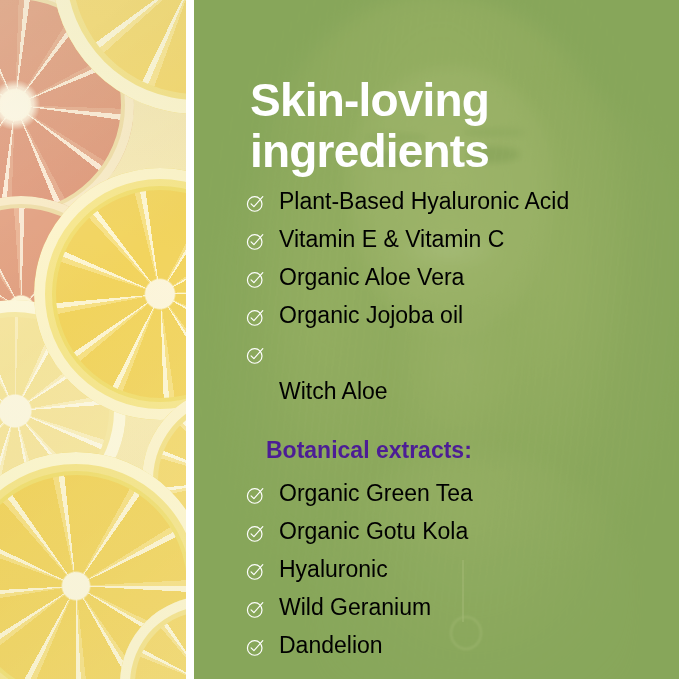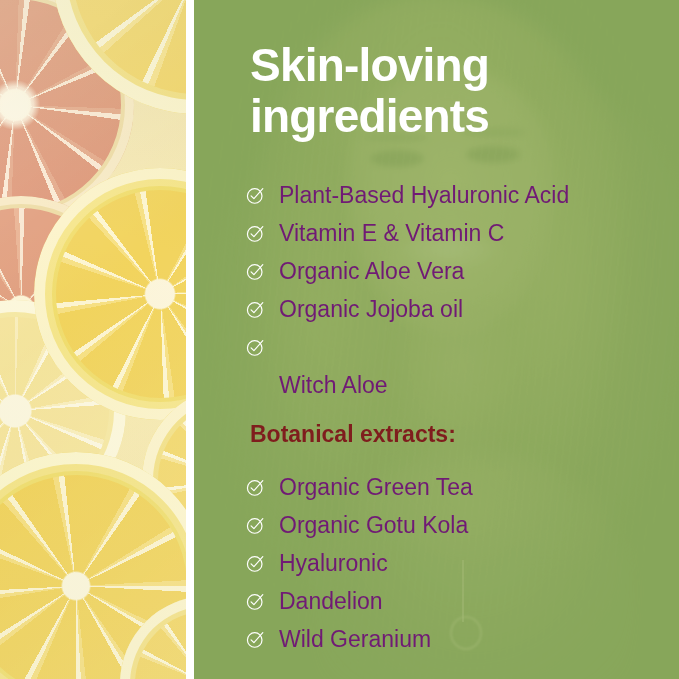--- a/index.html
+++ b/index.html
@@ -398,65 +398,65 @@
 
   
   .content {
     position: absolute;
     inset: 0;
     padding: 0;
   }
   .headline {
     position: absolute;
     left: 56px;
-    top: 40px;
+    top: 75px;
     width: 400px;
     margin: 0;
     color: #ffffff;
     font-size: 46px;
     font-weight: bold;
     line-height: 1.1;
     letter-spacing: -0.8px;
   }
   .list {
     position: absolute;
     left: 52px;
     list-style: none;
     margin: 0;
     padding: 0;
   }
   .list-primary { top: 182px; }
   .list-secondary { top: 462px; margin-top: 12px; }
 
   .li {
     display: flex;
-    align-items: flex-start;
+    align-items: center;
     height: 38px;
-    color: #701a75;
+    color: #000000;
     font-size: 23px;
     line-height: 26px;
   }
   .li .tick {
     flex: 0 0 auto;
     width: 19px;
     height: 19px;
     margin-top: 4px;
     margin-right: 14px;
   }
   .li .tick svg { display: block; }
   .li .txt { white-space: nowrap; }
 
   .li.cont .tick { visibility: hidden; }
 
   .subhead {
     position: absolute;
     left: 56px;
     top: 420px;
-    margin: 0;
-    color: #7f1d1d;
+    margin: 16px;
+    color: #4c1d95;
     font-size: 23px;
     font-weight: bold;
     line-height: 28px;
   }
 </style>
 </head>
 <body>
 
 <div class="canvas">
 
@@ -584,28 +584,28 @@
           </span>
           <span class="txt">Hyaluronic</span>
         </li>
         <li class="li">
           <span class="tick">
             <svg width="19" height="19" viewBox="0 0 24 24" fill="none">
               <circle cx="11" cy="12.6" r="9.2" stroke="#ffffff" stroke-width="1.5"></circle>
               <path d="M6.4 12.4 L10.0 16.0 L21.2 3.4" stroke="#ffffff" stroke-width="1.5" stroke-linecap="round" stroke-linejoin="round"></path>
             </svg>
           </span>
+          <span class="txt">Wild Geranium</span>
+        </li>
+        <li class="li">
+          <span class="tick">
+            <svg width="19" height="19" viewBox="0 0 24 24" fill="none">
+              <circle cx="11" cy="12.6" r="9.2" stroke="#ffffff" stroke-width="1.5"></circle>
+              <path d="M6.4 12.4 L10.0 16.0 L21.2 3.4" stroke="#ffffff" stroke-width="1.5" stroke-linecap="round" stroke-linejoin="round"></path>
+            </svg>
+          </span>
           <span class="txt">Dandelion</span>
-        </li>
-        <li class="li">
-          <span class="tick">
-            <svg width="19" height="19" viewBox="0 0 24 24" fill="none">
-              <circle cx="11" cy="12.6" r="9.2" stroke="#ffffff" stroke-width="1.5"></circle>
-              <path d="M6.4 12.4 L10.0 16.0 L21.2 3.4" stroke="#ffffff" stroke-width="1.5" stroke-linecap="round" stroke-linejoin="round"></path>
-            </svg>
-          </span>
-          <span class="txt">Wild Geranium</span>
         </li>
       </ul>
 
     </div>
   </div>
 </div>
 
 </body></html>

